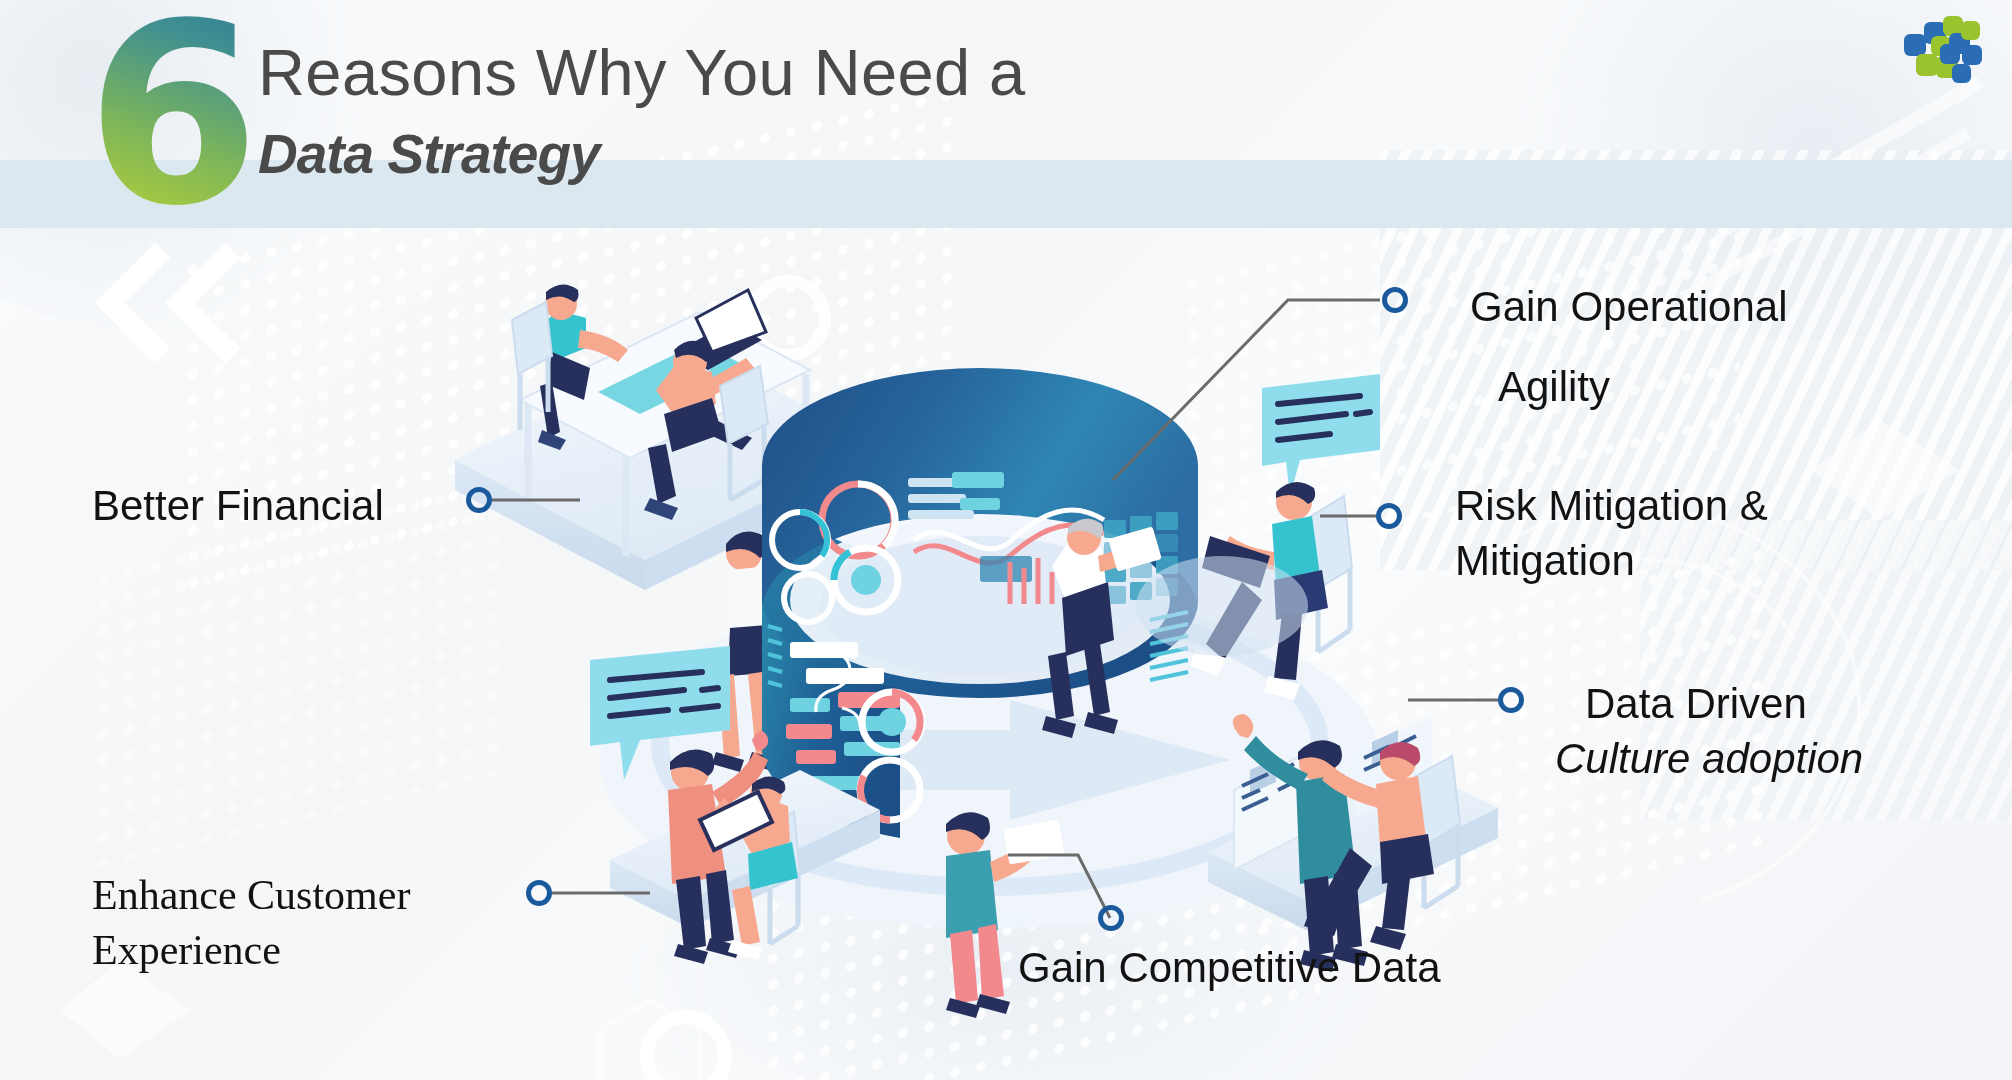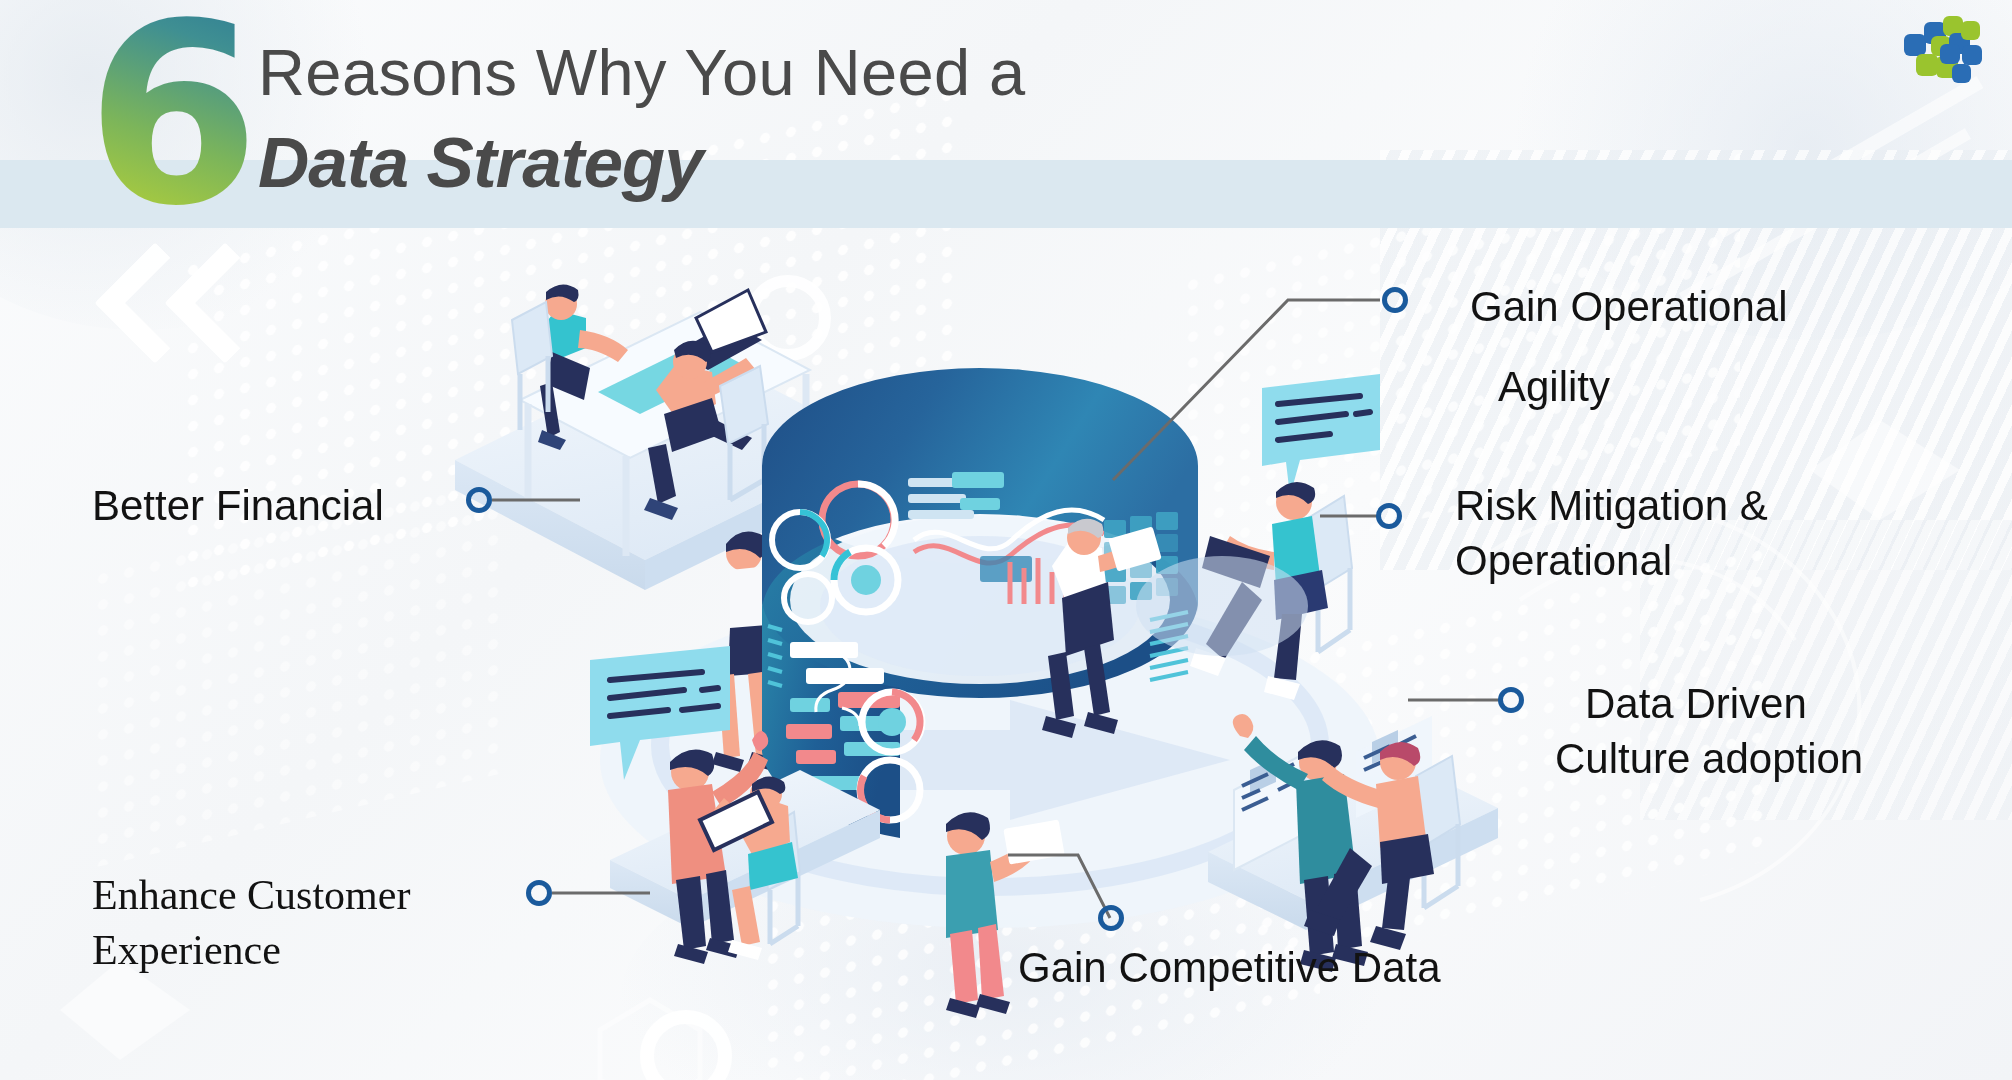--- a/index.html
+++ b/index.html
@@ -85,21 +85,21 @@
     left: 258px; top: 35px;
     font-size: 65px;
     font-weight: 400;
     color: #4a4a4a;
     letter-spacing: 0.4px;
     white-space: nowrap;
   }
   .title-line2 {
     position: absolute;
     left: 258px; top: 122px;
-    font-size: 71px;
+    font-size: 55px;
     font-weight: 700;
     font-style: italic;
     color: #4a4a4a;
     letter-spacing: -1px;
     white-space: nowrap;
   }
 
   
   .logo { position: absolute; right: 26px; top: 12px; width: 86px; height: 78px; }
 
@@ -560,21 +560,21 @@
     <div>Gain Competitive Data</div>
   </div>
 
   <div class="label" style="left:1470px; top:279px;">
     <div>Gain Operational</div>
     <div style="padding-left:28px;margin-top:25px;">Agility</div>
   </div>
 
   <div class="label" style="left:1455px; top:478px;">
     <div>Risk Mitigation &amp;</div>
-    <div>Operational</div>
+    <div>Mitigation</div>
   </div>
 
   <div class="label" style="left:1585px; top:676px;">
     <div>Data Driven</div>
-    <div style="margin-left:-30px;">Culture adoption</div>
+    <div style="margin-left:-30px;font-style:italic;">Culture adoption</div>
   </div>
 
 </div>
 
 </body></html>

